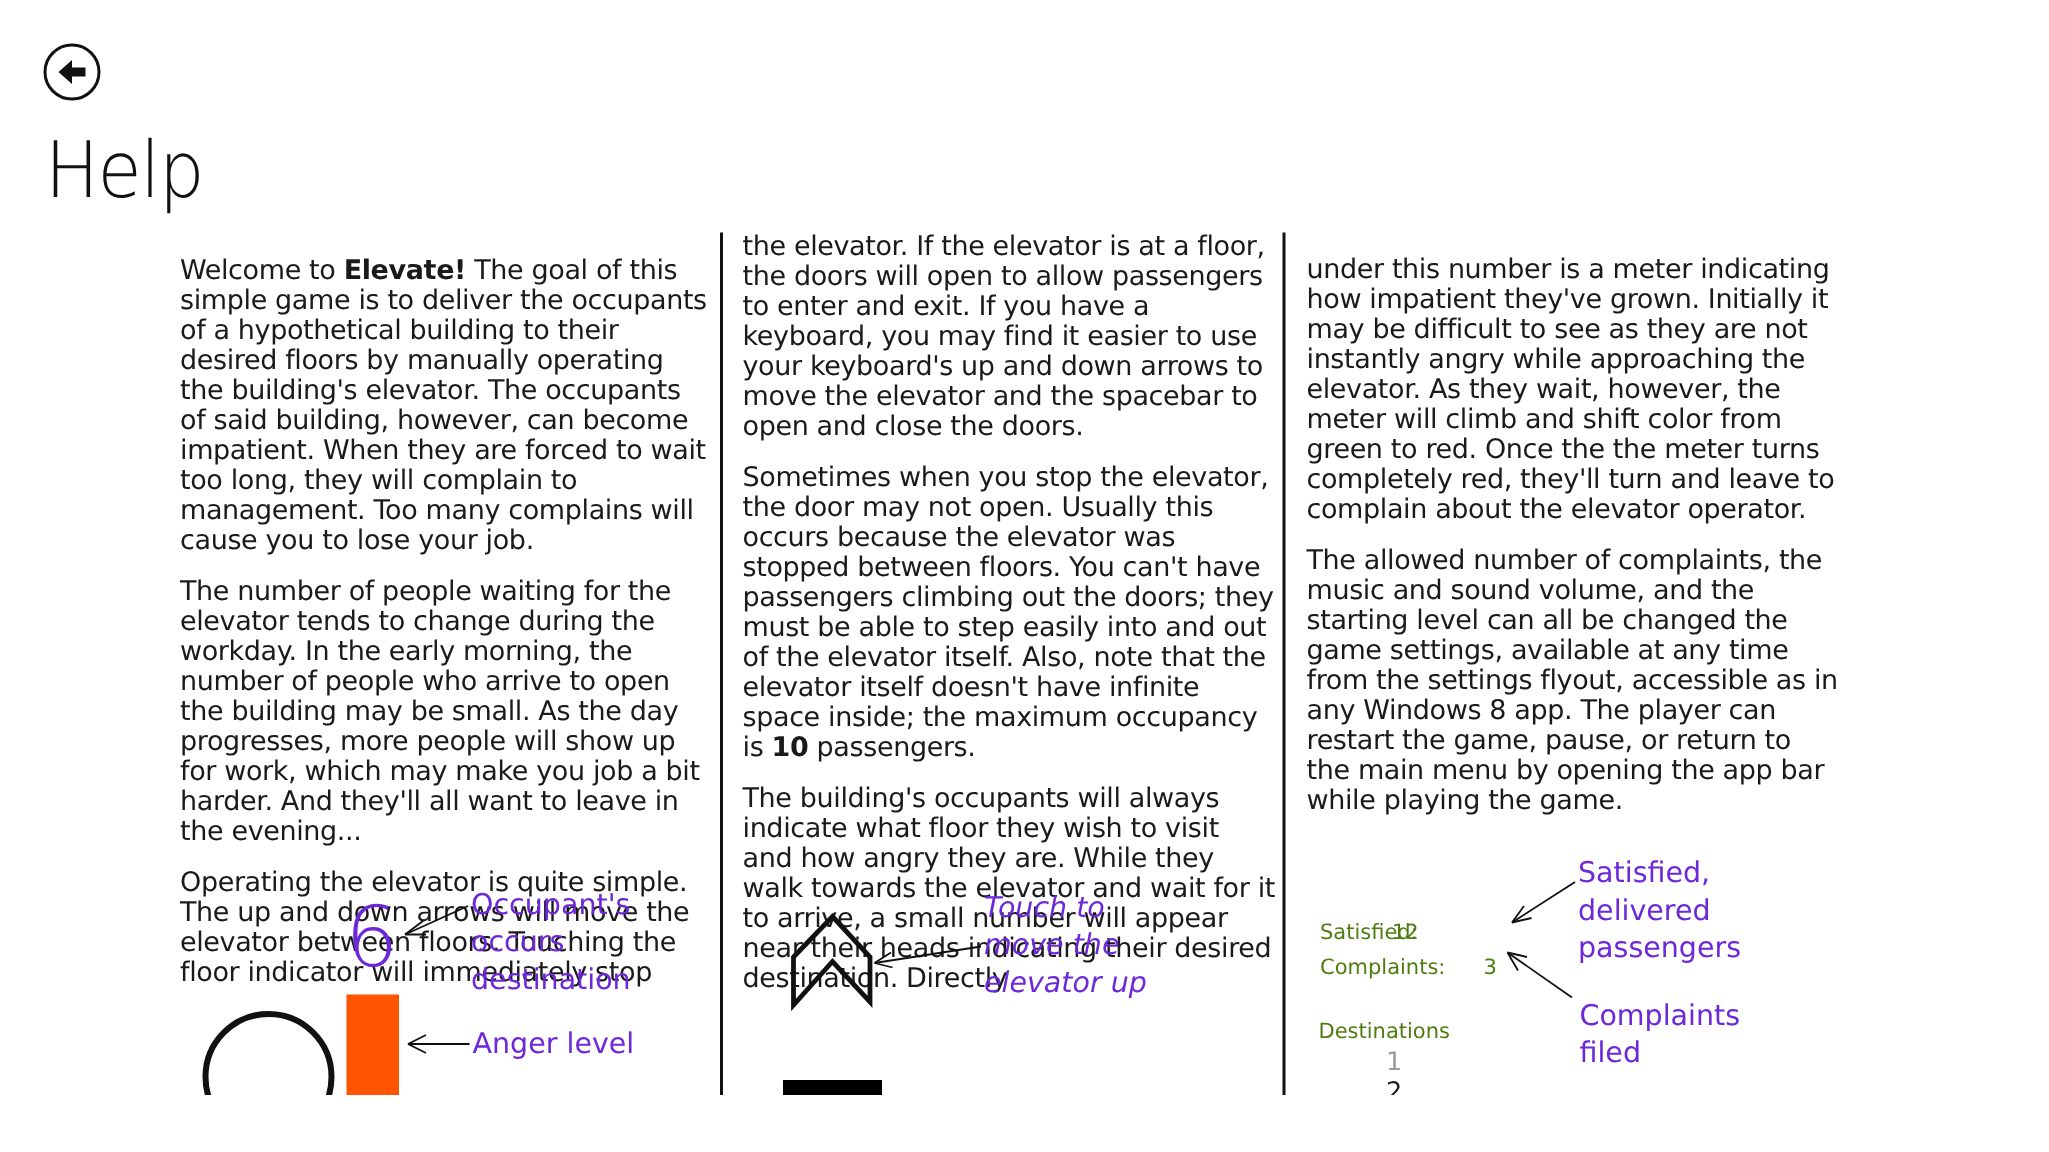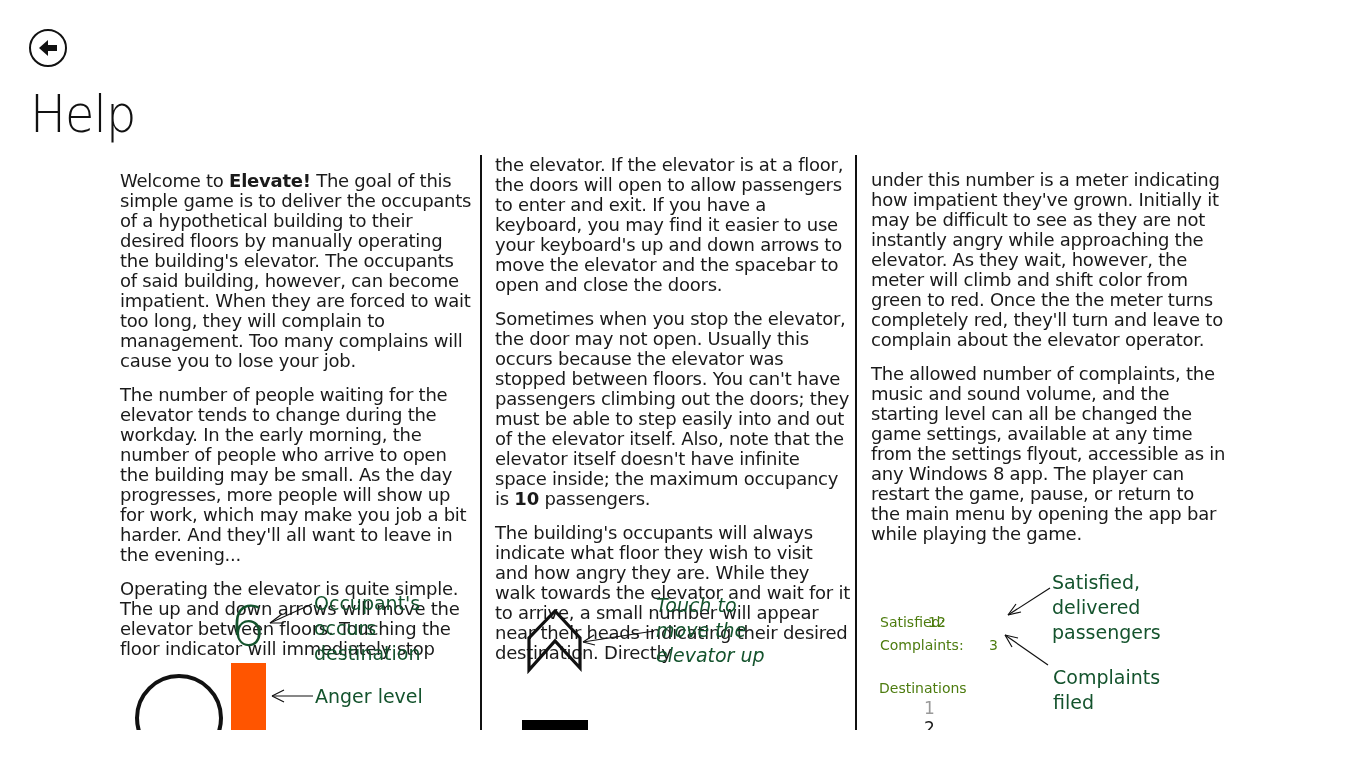--- a/index.html
+++ b/index.html
@@ -26,21 +26,21 @@
   .col p {
     margin:0 0 14px 0; font-size:18px; line-height:20px; color:#1a1a1a;
     letter-spacing:-0.25px;
   }
   .col1 { left:120px; padding-top:21px; }
   .col2 { left:495px; padding-top:5px; }
   .col3 { left:871px; padding-top:5px;margin-top:15px; }
   .divider { position:absolute; top:5px; width:2px; height:575px; background:#111; }
   .div1 { left:480px; }
   .div2 { left:855px; }
-  .fig { position:absolute; font-size:19px; line-height:25px; color:#14532d; }
+  .fig { position:absolute; font-size:19px; line-height:25px; color:#6d28d9; }
   .big6 { position:absolute; left:230px; top:446px; font-size:56px; line-height:60px; font-weight:300; }
   .anger-bar { position:absolute; left:231px; top:513px; width:35px; height:70px; background:#ff5500; }
   .person-head { position:absolute; left:135px; top:524px; width:88px; height:88px; border:4px solid #111; border-radius:50%; box-sizing:border-box; }
   .black-block { position:absolute; left:522px; top:570px; width:66px; height:12px; background:#000; }
   .stat-label { position:absolute; font-size:14px; line-height:22px; color:#4d7c0f; }
   .dest-num { position:absolute; font-size:17px; line-height:20px; color:#999; }
 </style>
 </head>
 <body>
 

